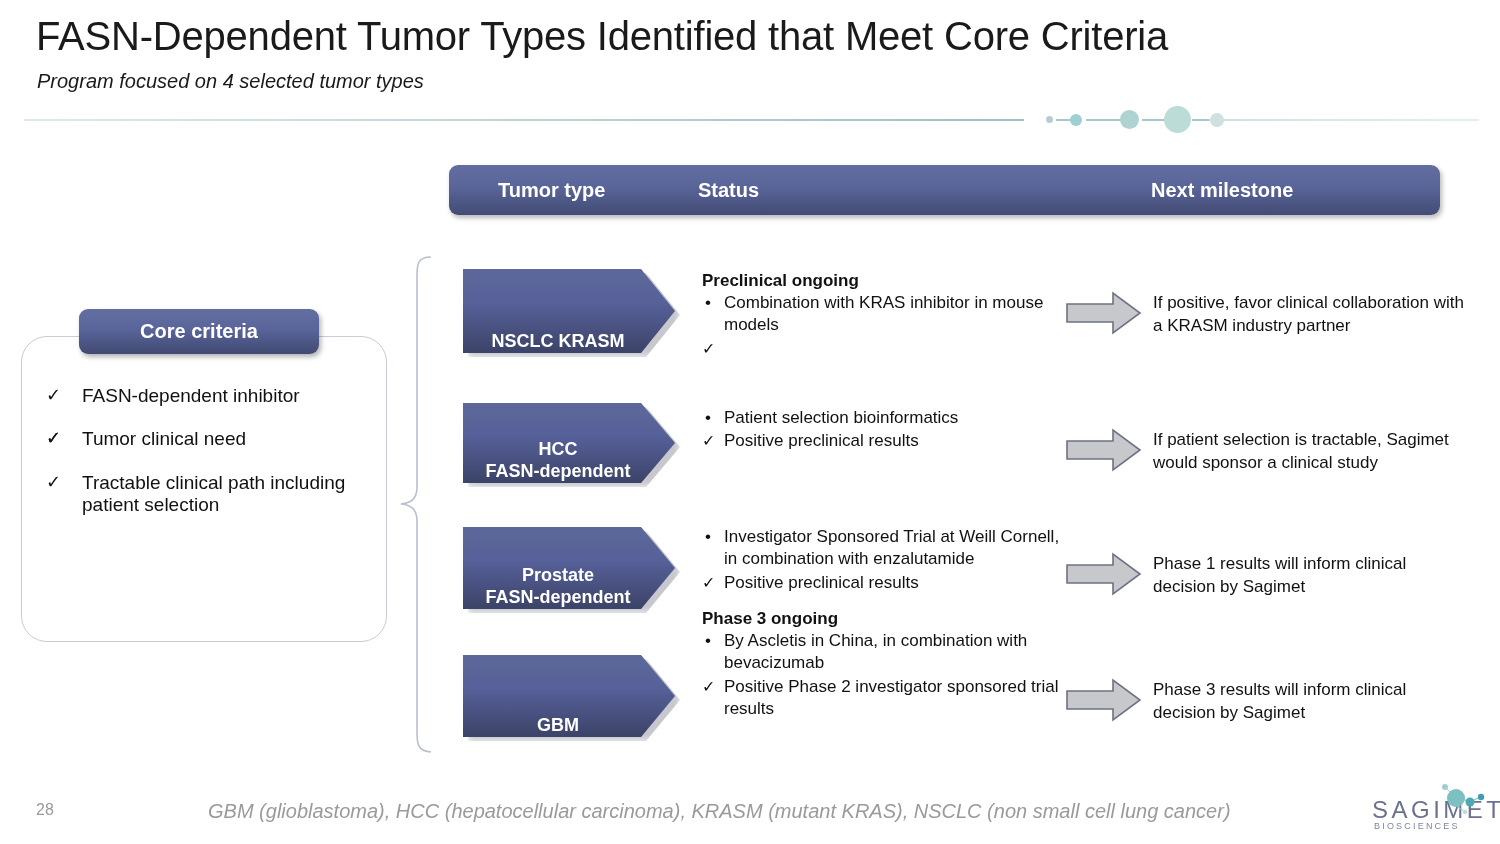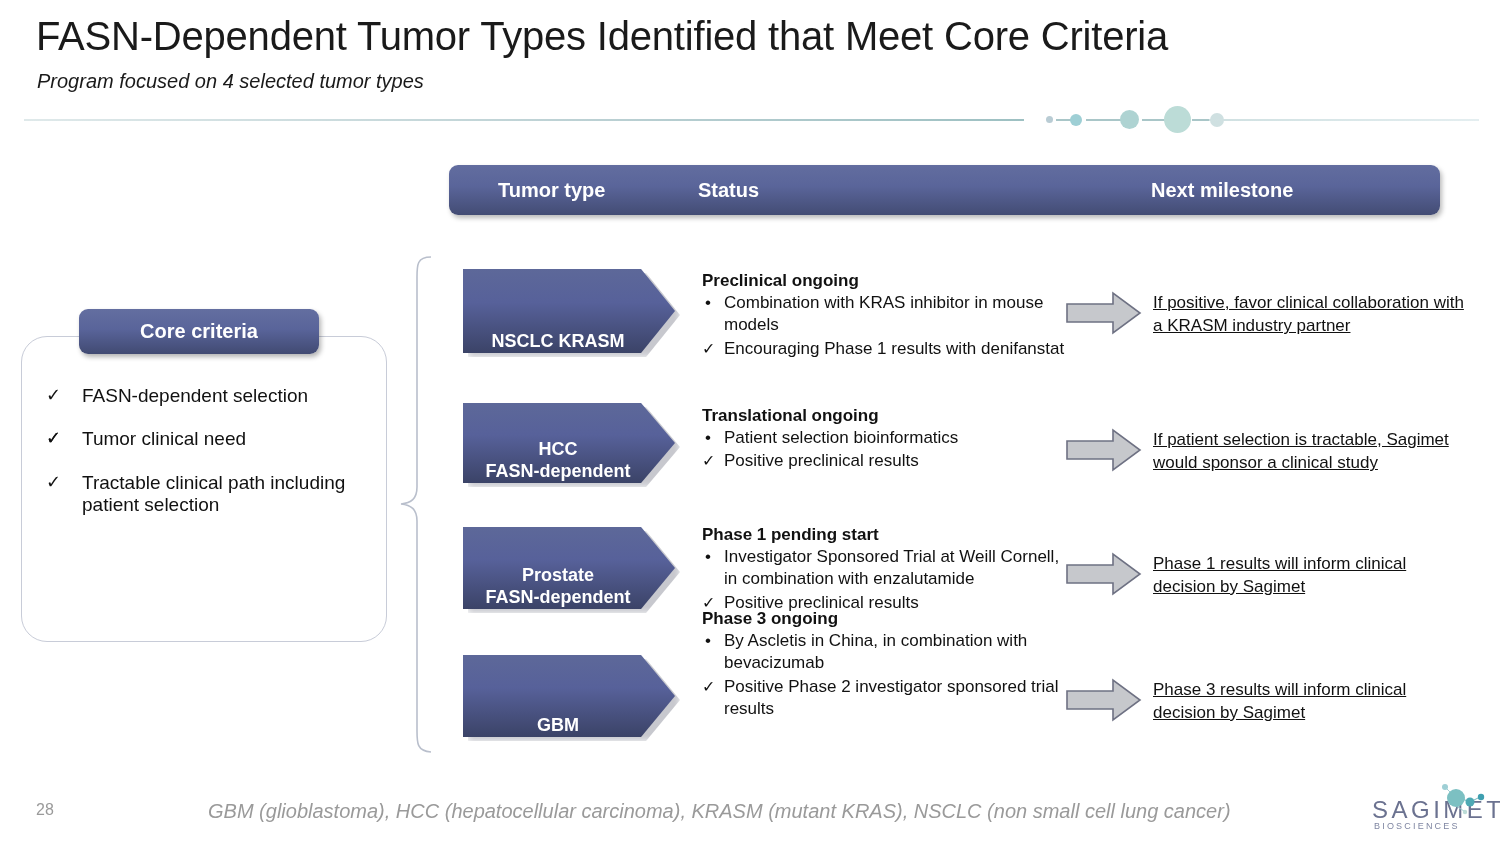--- a/index.html
+++ b/index.html
@@ -222,21 +222,20 @@
     width: 76px;
     height: 44px;
   }
   .ms-text {
     position: absolute;
     left: 1153px;
     width: 320px;
     font-size: 17px;
     line-height: 1.36;
     color: #111111;
-    text-decoration: underline;
   }
 
   
   .page-num {
     position: absolute;
     left: 36px;
     top: 801px;
     font-size: 16px;
     color: #9a9a9a;
   }
@@ -301,21 +300,21 @@
   <div class="th th-milestone">Next milestone</div>
 </div>
 
 <div class="criteria-box"></div>
 <div class="criteria-pill">
   <span>Core criteria</span>
 </div>
 <div class="criteria-list">
   <div class="criteria-item">
     <span class="ck">✓</span>
-    <span>FASN-dependent selection</span>
+    <span>FASN-dependent inhibitor</span>
   </div>
   <div class="criteria-item">
     <span class="ck">✓</span>
   </div>
   <div class="criteria-item">
     <span class="ck">✓</span>
     <span>Tumor clinical need</span>
   </div>
   <div class="criteria-item">
     <span class="ck">✓</span>
@@ -333,39 +332,37 @@
     <div class="chev-label">NSCLC KRASM</div>
   </div>
   <div class="status" style="top:271px;">
     <div class="status-title">Preclinical ongoing</div>
     <div class="status-item">
       <span class="mk bullet">•</span>
       <span>Combination with KRAS inhibitor in mouse models</span>
     </div>
     <div class="status-item">
       <span class="mk">✓</span>
-      <span>Encouraging Phase 1 results with denifanstat</span>
     </div>
   </div>
   <svg class="ms-arrow" style="top:291px;" viewBox="0 0 76 44">
     <path d="M1 13 H47 V2 L74 22 L47 42 V31 H1 Z" fill="#c6c8cc" stroke="#6e7183" stroke-width="1.6" stroke-linejoin="miter"></path>
   </svg>
   <div class="ms-text" style="top:291px;">If positive, favor clinical collaboration with a KRASM industry partner</div>
 </div>
 
 <div class="row">
   <div class="chev-shadow" style="top:407px; height:80px;"></div>
   <div class="chev" style="top:403px; height:80px;">
     <div class="chev-label">
       <span>HCC</span><br>
       <span>FASN-dependent</span>
     </div>
   </div>
   <div class="status" style="top:406px;">
-    <div class="status-title">Translational ongoing</div>
     <div class="status-item">
       <span class="mk bullet">•</span>
       <span>Patient selection bioinformatics</span>
     </div>
     <div class="status-item">
       <span class="mk">✓</span>
       <span>Positive preclinical results</span>
     </div>
   </div>
   <svg class="ms-arrow" style="top:428px;" viewBox="0 0 76 44">
@@ -376,21 +373,20 @@
 
 <div class="row">
   <div class="chev-shadow" style="top:531px; height:82px;"></div>
   <div class="chev" style="top:527px; height:82px;">
     <div class="chev-label">
       <span>Prostate</span><br>
       <span>FASN-dependent</span>
     </div>
   </div>
   <div class="status" style="top:525px;">
-    <div class="status-title">Phase 1 pending start</div>
     <div class="status-item">
       <span class="mk bullet">•</span>
       <span>Investigator Sponsored Trial at Weill Cornell, in combination with enzalutamide</span>
     </div>
     <div class="status-item">
       <span class="mk">✓</span>
       <span>Positive preclinical results</span>
     </div>
   </div>
   <svg class="ms-arrow" style="top:552px;" viewBox="0 0 76 44">

